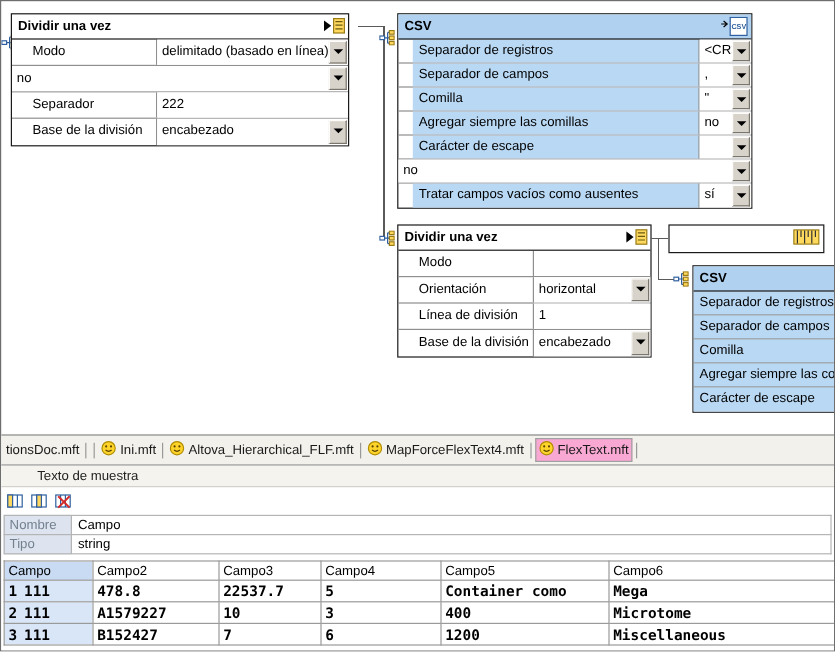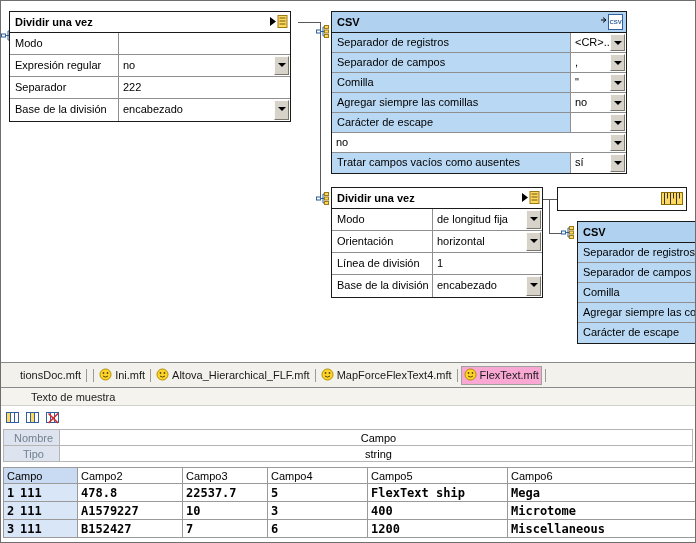--- a/index.html
+++ b/index.html
@@ -14,55 +14,55 @@
   
   .node-box {position:absolute; background:#fff; border:1px solid #1a1a1a; box-sizing:border-box;}
   .nhdr {height:21px; border-bottom:1px solid #1a1a1a; font-weight:bold; padding:4px 4px 0 5px;
          box-sizing:border-box; position:relative; white-space:nowrap; overflow:hidden;}
   .csvbox .nhdr {background:var(--csv-header, #b0d1ef);}
   .hico {position:absolute; right:2px; top:2px; display:flex; align-items:center; gap:1px;}
   .prow {display:flex; border-bottom:1px solid #8f8f8f; box-sizing:border-box;}
   .prow:last-child {border-bottom:none;}
   .h22 {height:22px;} .h20 {height:20px;}
   .plabel {border-right:1px solid #8f8f8f; padding:4px 3px 0 5px; box-sizing:border-box;
-           overflow:hidden; white-space:nowrap; flex:0 0 auto;}
+           overflow:hidden; white-space:nowrap; flex:0 0 auto;margin-left:12px;}
   .h20 .plabel {padding-top:3px;}
   .lw109 .plabel {width:109px;} .lw101 .plabel {width:101px;} .lw239 .plabel {width:239px;}
   .csvbox .plabel {background:var(--csv-label, #b9d8f3);}
   .pvalue {flex:1; position:relative; padding:4px 18px 0 4px; box-sizing:border-box;
            overflow:hidden; white-space:nowrap; background:#fff;}
   .h20 .pvalue {padding-top:3px;}
   .pvalue.nodd {padding-right:3px;}
   .dd {position:absolute; right:1px; top:1px; bottom:1px; width:15px; background:#d7d3ca;
        border:1px solid; border-color:#fdfcfa #7a766e #7a766e #fdfcfa; box-sizing:border-box;}
   .dd::after {content:""; position:absolute; left:3px; top:6px; width:0; height:0;
        border:4px solid transparent; border-top:4px solid #000; border-bottom:none;}
   .labelonly {padding:3px 3px 0 5px; box-sizing:border-box; height:20px;
        border-bottom:1px solid #8f8f8f; background:var(--csv-label, #b9d8f3); white-space:nowrap; overflow:hidden;}
   .minibox {position:absolute; border:1px solid #1a1a1a; background:#fff; box-sizing:border-box;
        display:flex; align-items:center; justify-content:flex-end; padding-right:3px;}
   .tree-ico {position:absolute; width:13px; height:13px;}
 
   
   .tabbar {position:absolute; left:0; right:0; top:361px; height:25px; background:#f2f1ec;
-       border-top:1px solid #8a8a8a; display:flex; align-items:center; padding-left:17px;
+       border-top:1px solid #8a8a8a; display:flex; align-items:center; padding-left:2px;
        overflow:hidden; box-sizing:border-box;}
   .tab {display:flex; align-items:center; gap:3px; padding:2px 2px; white-space:nowrap; color:#1a1a1a;}
   .tab.sel {border:1px solid #a0a0a0; background:#f9a8d4; padding:1px 2px;justify-content:space-between;}
   .tsep {width:0; height:13px; border-left:1px solid #9a9a9a; margin:0 3px;}
 
   
   .sample {position:absolute; left:0; right:0; top:386px; bottom:0; background:#fff;
        border-top:1px solid #8a8a8a; box-sizing:border-box; overflow:hidden;}
   .stitle {height:18px; background:#f4f3ee; border-bottom:1px solid #d2d1cc; padding:3px 12px 0 30px;
        box-sizing:border-box; color:#222;}
   .stoolbar {height:22px; display:flex; align-items:center; gap:2px; padding-left:3px;}
   .tbtn {width:18px; height:17px; display:flex; align-items:center; justify-content:center;}
   .frm {margin:1px 2px 0 2px;}
-  .frow {display:flex; height:17px; box-sizing:border-box;text-align:center;}
+  .frow {display:flex; height:17px; box-sizing:border-box;}
   .frow + .frow {margin-top:-1px;}
   .flabel {width:57px; background:#dde4ef; color:#72808f; border:1px solid #b5b5b5;
        box-sizing:border-box; padding:2px 0 0 4px;}
   .fvalue {flex:1; border:1px solid #b5b5b5; border-left:none; box-sizing:border-box;
        padding:2px 0 0 5px; background:#fff; color:#000;}
   .stable {border-collapse:collapse; table-layout:fixed; width:692px; margin:5px 0 0 2px;}
   .stable th, .stable td {border:1px solid #9a9a9a; padding:1px 3px; text-align:left;
        white-space:nowrap; overflow:hidden; box-sizing:border-box;font-weight:bold;}
   .stable th {height:16px; font-weight:normal; background:#fff;}
   .stable td {font-family:"DejaVu Sans Mono", monospace; font-size:12px; height:18px;}
@@ -124,23 +124,26 @@
       <span class="hico">
         <svg width="19" height="15" viewBox="0 0 19 15">
             <path d="M1 3 L7 7.5 L1 12 Z" fill="#000"></path>
             <rect x="9" y="1.5" width="9" height="12" fill="#ffd95e" stroke="#9a7b16"></rect>
             <path d="M10.5 4 H16.5 M10.5 7 H16.5 M10.5 10 H16.5" stroke="#6b5a10"></path>
           </svg>
       </span>
     </div>
     <div class="prow h22">
       <div class="plabel">Modo</div>
-    </div>
-    <div class="prow h22">
-      <div class="plabel">Expresión regular</div>
+      <div class="pvalue">
+        <span>delimitado (basado en línea)</span>
+        <span class="dd"></span>
+      </div>
+    </div>
+    <div class="prow h22">
       <div class="pvalue">
         <span>no</span>
         <span class="dd"></span>
       </div>
     </div>
     <div class="prow h22">
       <div class="plabel">Separador</div>
       <div class="pvalue nodd">
         <span>222</span>
       </div>
@@ -221,24 +224,20 @@
       <span class="hico">
         <svg width="19" height="15" viewBox="0 0 19 15">
             <path d="M1 3 L7 7.5 L1 12 Z" fill="#000"></path>
             <rect x="9" y="1.5" width="9" height="12" fill="#ffd95e" stroke="#9a7b16"></rect>
             <path d="M10.5 4 H16.5 M10.5 7 H16.5 M10.5 10 H16.5" stroke="#6b5a10"></path>
           </svg>
       </span>
     </div>
     <div class="prow h22">
       <div class="plabel">Modo</div>
-      <div class="pvalue">
-        <span>de longitud fija</span>
-        <span class="dd"></span>
-      </div>
     </div>
     <div class="prow h22">
       <div class="plabel">Orientación</div>
       <div class="pvalue">
         <span>horizontal</span>
         <span class="dd"></span>
       </div>
     </div>
     <div class="prow h22">
       <div class="plabel">Línea de división</div>
@@ -378,21 +377,21 @@
           <th>Campo5</th>
           <th>Campo6</th>
         </tr>
       </thead>
       <tbody>
         <tr>
           <td class="selcol"><span class="rn">1</span><span>111</span></td>
           <td>478.8</td>
           <td>22537.7</td>
           <td>5</td>
-          <td>FlexText ship</td>
+          <td>Container como</td>
           <td>Mega</td>
         </tr>
         <tr>
           <td class="selcol"><span class="rn">2</span><span>111</span></td>
           <td>A1579227</td>
           <td>10</td>
           <td>3</td>
           <td>400</td>
           <td>Microtome</td>
         </tr>

